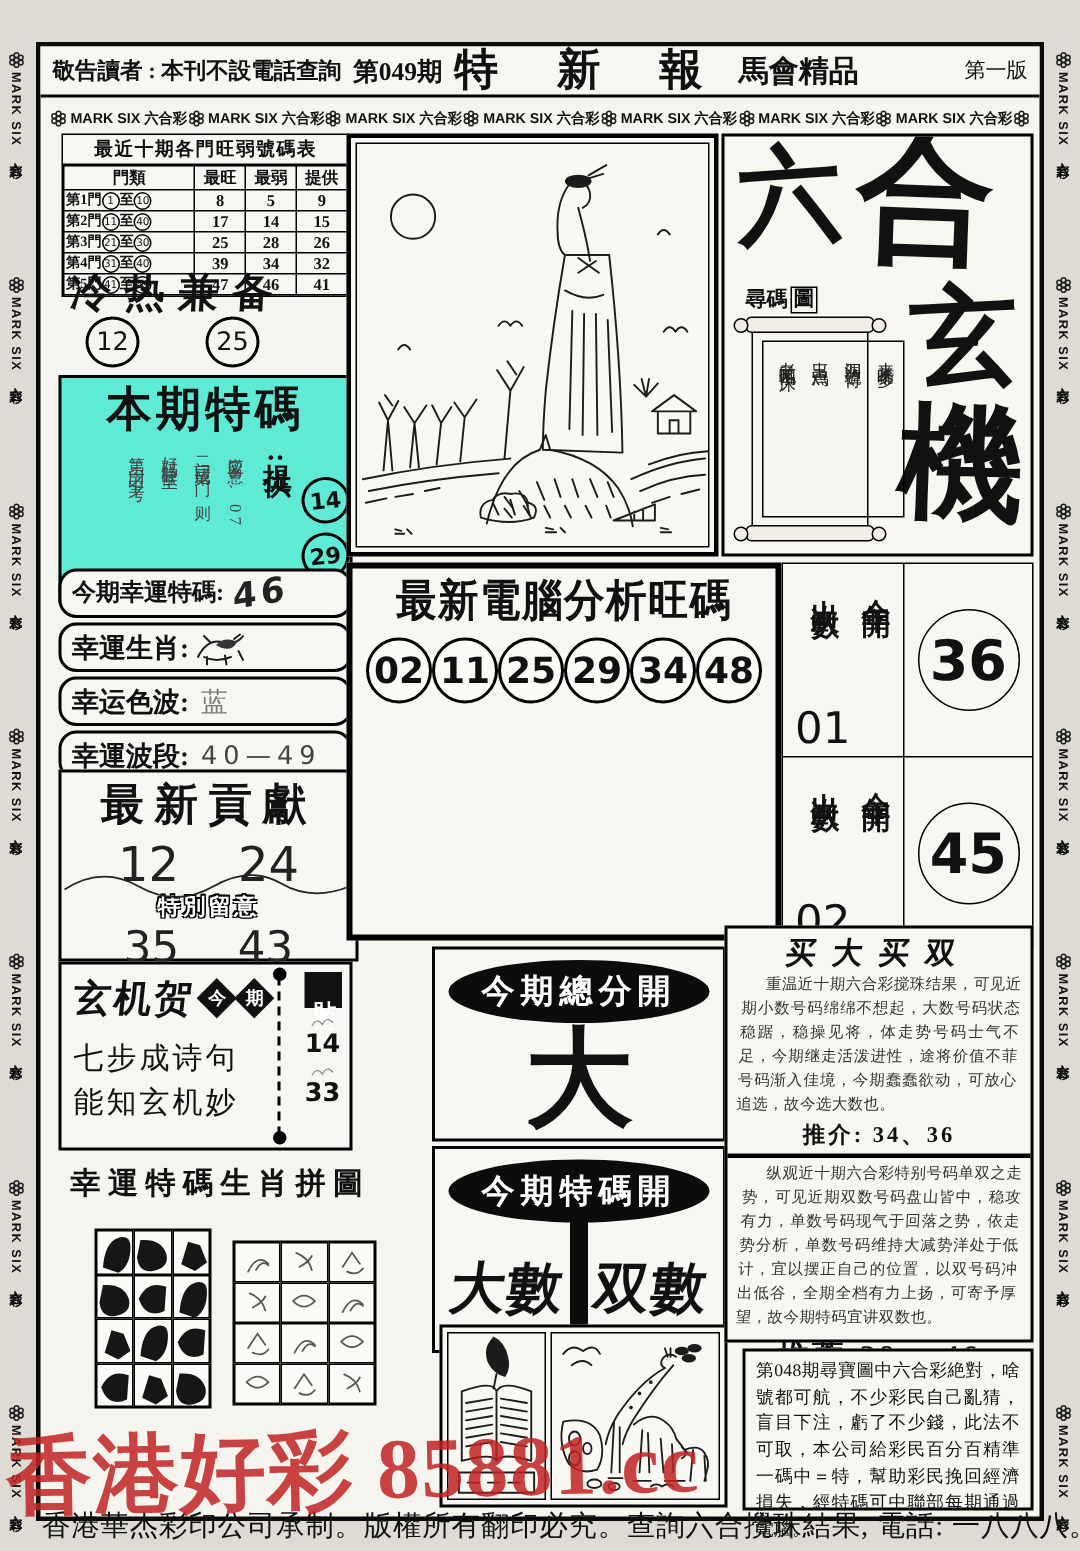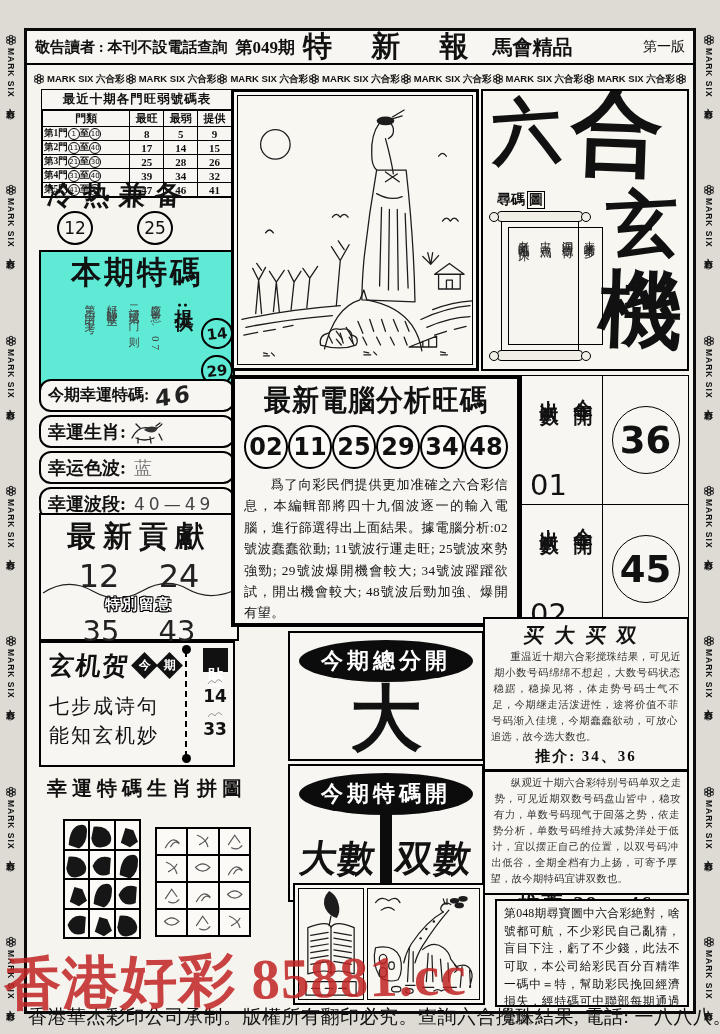--- a/index.html
+++ b/index.html
@@ -767,21 +767,20 @@
     <div class="abs box-analysis">
       <div class="an-title">最新電腦分析旺碼</div>
       <div class="an-nums">
           <span class="an-circle">02</span>
           <span class="an-circle">11</span>
           <span class="an-circle">25</span>
           <span class="an-circle">29</span>
           <span class="an-circle">34</span>
           <span class="an-circle">48</span>
         </div>
-      <div class="an-body">爲了向彩民們提供更加准確之六合彩信息，本編輯部將四十九個波逐一的輸入電腦，進行篩選得出上面結果。據電腦分析:02號波蠢蠢欲動; 11號波行運走旺; 25號波來勢強勁; 29號波爆開機會較大; 34號波躍躍欲試，開出機會較大; 48號波后勁加強、爆開有望。</div>
     </div>
 
     <div class="abs box-total">
       <div class="oval">今期總分開</div>
       <div class="big-da">大</div>
     </div>
 
     <div class="abs box-sopen">
       <div class="oval">今期特碼開</div>
       <div class="so-row">

